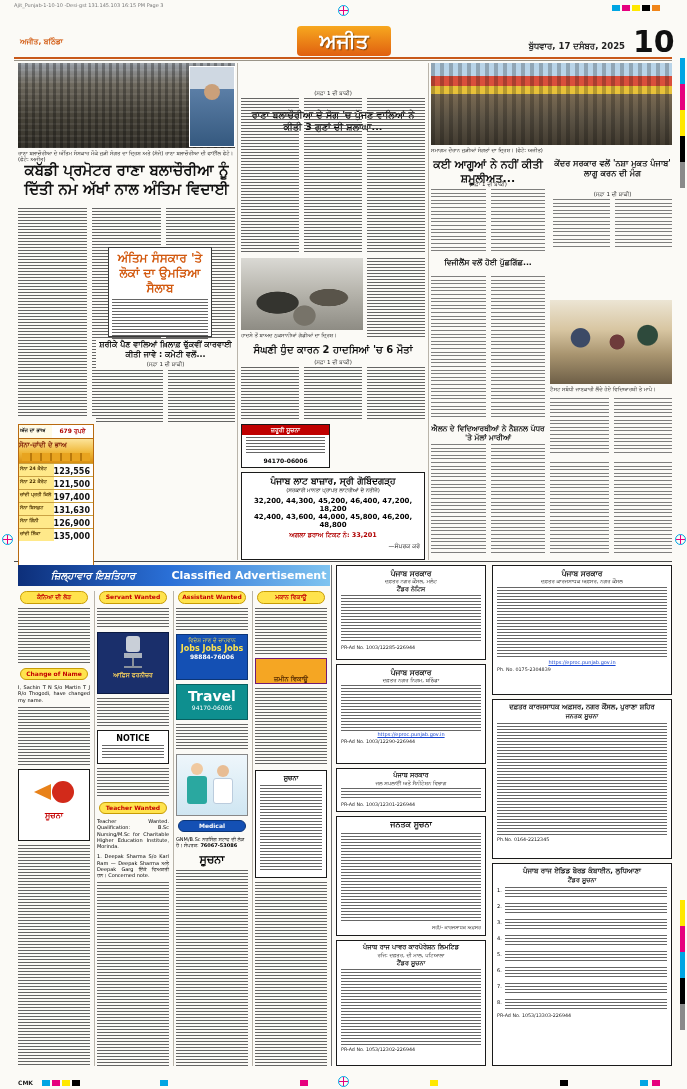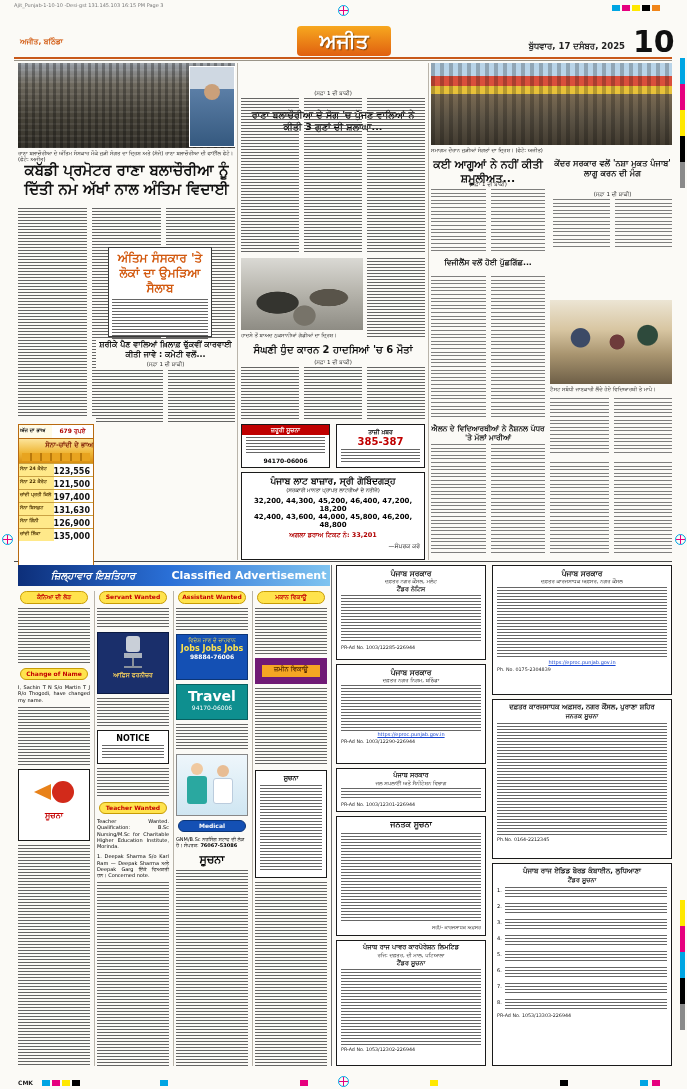--- a/index.html
+++ b/index.html
@@ -117,21 +117,21 @@
         <div class="gk"></div>
       </div>
   </div>
 
   <div class="abs" style="left:18px;top:424px;width:76px;height:148px;border:1px solid #b86a10;background:#fff;box-sizing:border-box;">
     <div style="display:flex;height:13px;border-bottom:1px solid #b86a10;">
       <div style="width:33px;background:#fffbe6;font-size:5.2px;font-weight:bold;padding:2px 1px;box-sizing:border-box;">ਅੱਜ ਦਾ ਭਾਅ</div>
       <div style="flex:1;background:#fff;font-size:6px;font-weight:bold;color:#b00000;text-align:center;padding-top:2px;">679 ਰੁਪਏ</div>
     </div>
     <div style="height:24px;background:linear-gradient(180deg,#fce49a,#f0b93b 55%,#d98f12);position:relative;">
-      <div style="font-size:6.8px;font-weight:bold;color:#7a1500;text-align:right;padding-top:2px;">ਸੋਨਾ-ਚਾਂਦੀ ਦੇ ਭਾਅ</div>
+      <div style="font-size:6.8px;font-weight:bold;color:#7a1500;text-align:left;padding-top:2px;">ਸੋਨਾ-ਚਾਂਦੀ ਦੇ ਭਾਅ</div>
       <div style="position:absolute;left:3px;bottom:2px;right:3px;height:8px;background:repeating-linear-gradient(90deg,#e8a41f 0 8px,#b8790c 8px 10px);"></div>
     </div>
     <div class="goldrow">
         <div class="lab">ਸੋਨਾ 24 ਕੈਰੇਟ</div>
         <div class="val">123,556</div>
       </div>
     <div class="goldrow">
         <div class="lab">ਸੋਨਾ 22 ਕੈਰੇਟ</div>
         <div class="val">121,500</div>
       </div>
@@ -167,25 +167,20 @@
   <div class="abs tag" style="left:241px;top:358px;width:184px;">(ਸਫ਼ਾ 1 ਦੀ ਬਾਕੀ)</div>
   <div class="abs cols" style="left:241px;top:367px;width:184px;height:52px;">
     <div class="gk"></div>
     <div class="gk"></div>
     <div class="gk"></div>
   </div>
   <div class="abs nbox" style="left:241px;top:424px;width:89px;height:44px;">
     <div style="background:#c00000;color:#fff;font-size:6px;font-weight:bold;text-align:center;margin:-3px -4px 2px;padding:1px 0;">ਜ਼ਰੂਰੀ ਸੂਚਨਾ</div>
     <div class="gk" style="height:18px;"></div>
     <div style="font-size:6px;font-weight:bold;text-align:center;margin-top:2px;">94170-06006</div>
-  </div>
-  <div class="abs nbox" style="left:336px;top:424px;width:89px;height:44px;">
-    <div style="font-size:6px;font-weight:bold;text-align:center;">ਤਾਜ਼ੀ ਖ਼ਬਰ</div>
-    <div style="font-size:10px;font-weight:bold;color:#c00000;text-align:center;">385-387</div>
-    <div class="gk" style="height:14px;margin-top:2px;"></div>
   </div>
   <div class="abs nbox" style="left:241px;top:472px;width:184px;height:88px;">
     <div style="font-size:9px;font-weight:bold;text-align:center;">ਪੰਜਾਬ ਲਾਟ ਬਾਜ਼ਾਰ, ਸ੍ਰੀ ਗੋਬਿੰਦਗੜ੍ਹ</div>
     <div style="font-size:5.4px;text-align:center;">(ਸਰਕਾਰੀ ਮਾਨਤਾ ਪ੍ਰਾਪਤ ਲਾਟਰੀਆਂ ਦੇ ਨਤੀਜੇ)</div>
     <div style="font-size:7px;font-weight:bold;text-align:center;margin-top:3px;">32,200, 44,300, 45,200, 46,400, 47,200, 18,200</div>
     <div style="font-size:7px;font-weight:bold;text-align:center;">42,400, 43,600, 44,000, 45,800, 46,200, 48,800</div>
     <div style="font-size:6.5px;font-weight:bold;text-align:center;color:#b00000;margin-top:2px;">ਅਗਲਾ ਡਰਾਅ ਟਿਕਟ ਨੰ: 33,201</div>
     <div style="font-size:6px;text-align:right;margin-top:3px;">—ਸੰਪਰਕ ਕਰੋ</div>
   </div>
 
@@ -301,21 +296,21 @@
       <span>GNM/B.Sc ਨਰਸਿੰਗ ਸਟਾਫ ਦੀ ਲੋੜ ਹੈ। ਸੰਪਰਕ: </span>
       <b>76067-53086</b>
     </div>
     <div style="font-size:11px;font-weight:bold;text-align:center;">ਸੂਚਨਾ</div>
     <div class="gk" style="flex:1;"></div>
   </div>
 
   <div class="abs clscol" style="left:255px;top:591px;width:72px;height:475px;">
     <span class="pill">ਮਕਾਨ ਵਿਕਾਊ</span>
     <div class="gk" style="height:46px;"></div>
-    <div style="height:26px;background:#f5a623;border:7px solid #701a75;box-sizing:border-box;display:flex;align-items:flex-start;justify-content:center;">
+    <div style="height:26px;background:#f5a623;border:1px solid #701a75;box-sizing:border-box;display:flex;align-items:flex-end;justify-content:center;">
       <span style="font-size:6.5px;font-weight:bold;color:#5a2d00;">ਜ਼ਮੀਨ ਵਿਕਾਊ</span>
     </div>
     <div class="gk" style="height:78px;"></div>
     <div class="nbox" style="height:108px;">
       <div style="font-size:6.5px;font-weight:bold;text-align:center;">ਸੂਚਨਾ</div>
       <div class="gk" style="height:86px;margin-top:3px;"></div>
     </div>
     <div class="gk" style="flex:1;"></div>
   </div>
 

